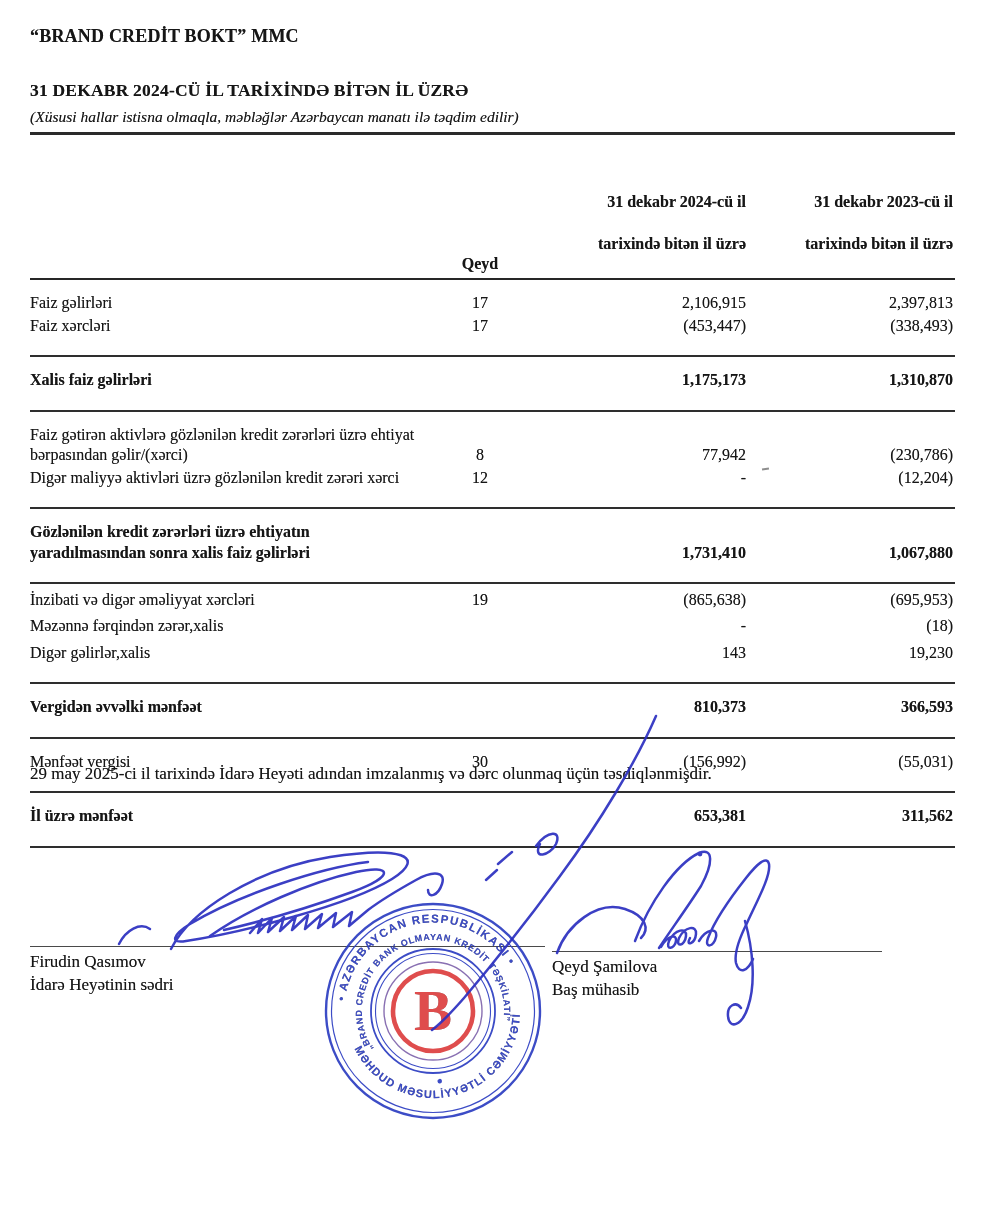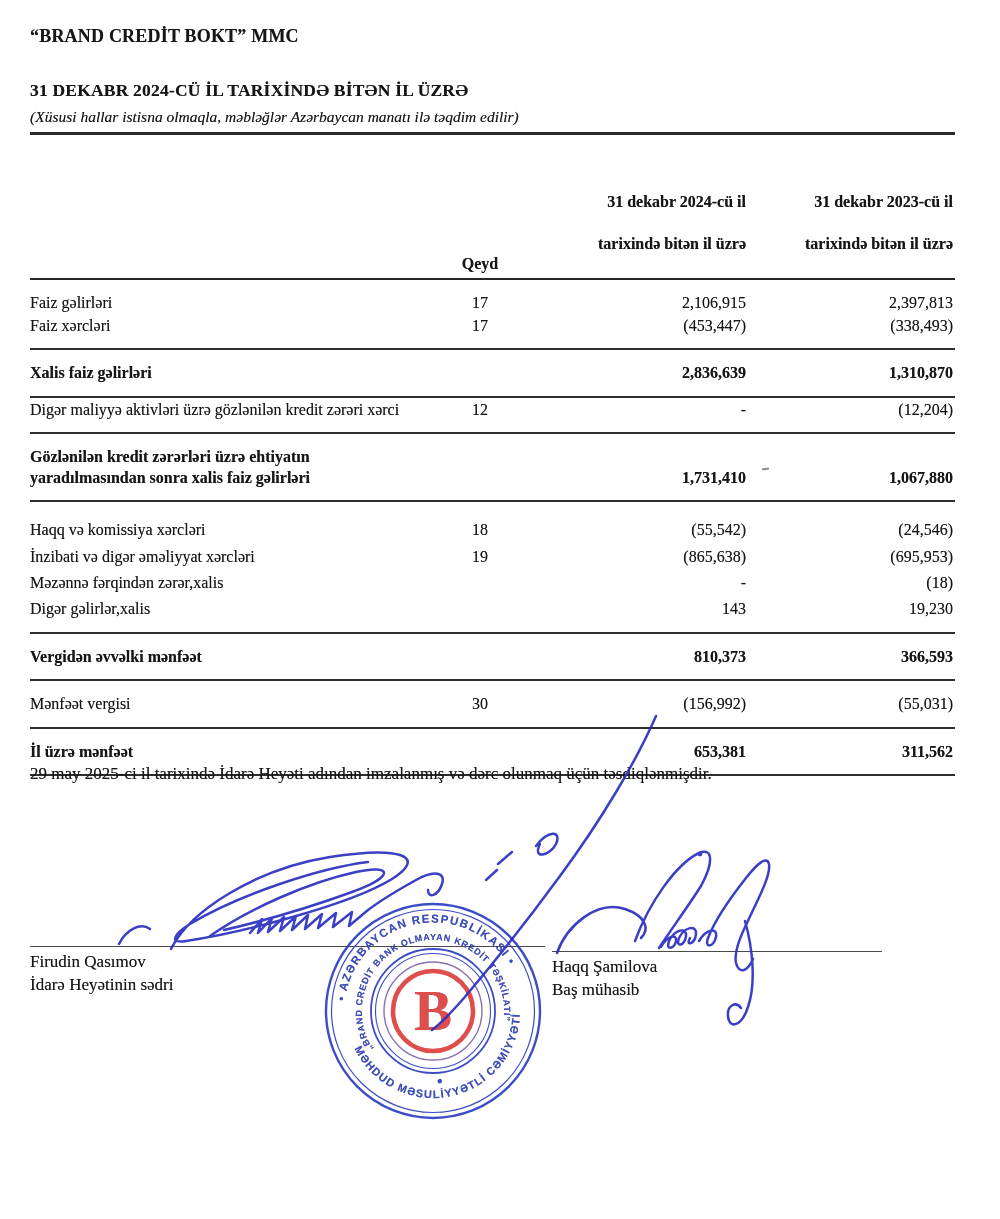--- a/index.html
+++ b/index.html
@@ -20,21 +20,21 @@
   
   .stmt{margin:36px 45px 0 30px; font-size:16px;}
   .t-head{display:flex; align-items:flex-end; border-bottom:2.5px solid #262626; padding-bottom:3px; font-weight:bold; line-height:1.3;}
   .t-row{display:flex; align-items:flex-end; line-height:1.28;justify-content:space-between;}
   .c{white-space:pre-line;}
   .c.label{width:408px; padding-right:6px;}
   .c.note{width:72px; text-align:center;}
   .c.v2024{width:230px; text-align:right; padding-right:4px;}
   .c.v2023{flex:1; text-align:right; padding-right:2px;}
   .hdrcol{text-align:center;}
-  .t-row.rule{border-bottom:2px solid #2e2e2e; padding-bottom:12px;}
+  .t-row.rule{border-bottom:2px solid #2e2e2e; padding-bottom:19px;}
   .t-row.bold{font-weight:bold;}
   .gap-xs{margin-top:2px;}
   .gap-sm{margin-top:6px;}
   .gap-md{margin-top:13px;}
   .gap-lg{margin-top:18px;}
   
   .approval{position:absolute; left:30px; top:764px; width:900px; font-size:17px; margin:0;}
   .signer{position:absolute; font-size:17px; line-height:1.35;}
   .signer .sig-line{height:0; border-top:1.6px solid #4a4a4a; margin-bottom:4px;}
   .signer.left{left:30px; top:946px; width:515px;}
@@ -79,42 +79,42 @@
         </div>
         <div class="t-row rule gap-xs">
           <div class="c label">Faiz xərcləri</div>
           <div class="c note">17</div>
           <div class="c v2024">(453,447)</div>
           <div class="c v2023">(338,493)</div>
         </div>
         <div class="t-row bold rule gap-md">
           <div class="c label">Xalis faiz gəlirləri</div>
           <div class="c note"></div>
-          <div class="c v2024">2,836,639</div>
+          <div class="c v2024">1,175,173</div>
           <div class="c v2023">1,310,870</div>
+        </div>
+        <div class="t-row gap-md">
+          <div class="c label">Faiz gətirən aktivlərə gözlənilən kredit zərərləri üzrə ehtiyat bərpasından gəlir/(xərci)</div>
+          <div class="c note">8</div>
+          <div class="c v2024">77,942</div>
+          <div class="c v2023">(230,786)</div>
         </div>
         <div class="t-row rule gap-xs">
           <div class="c label">Digər maliyyə aktivləri üzrə gözlənilən kredit zərəri xərci</div>
           <div class="c note">12</div>
           <div class="c v2024">-</div>
           <div class="c v2023">(12,204)</div>
         </div>
         <div class="t-row bold rule gap-md">
           <div class="c label">Gözlənilən kredit zərərləri üzrə ehtiyatın
  yaradılmasından sonra xalis faiz gəlirləri</div>
           <div class="c note"></div>
           <div class="c v2024">1,731,410</div>
           <div class="c v2023">1,067,880</div>
         </div>
-        <div class="t-row gap-lg">
-          <div class="c label">Haqq və komissiya xərcləri</div>
-          <div class="c note">18</div>
-          <div class="c v2024">(55,542)</div>
-          <div class="c v2023">(24,546)</div>
-        </div>
         <div class="t-row gap-sm">
           <div class="c label">İnzibati və digər əməliyyat xərcləri</div>
           <div class="c note">19</div>
           <div class="c v2024">(865,638)</div>
           <div class="c v2023">(695,953)</div>
         </div>
         <div class="t-row gap-sm">
           <div class="c label">Məzənnə fərqindən zərər,xalis</div>
           <div class="c note"></div>
           <div class="c v2024">-</div>
@@ -150,21 +150,21 @@
   <p class="approval">29 may 2025-ci il tarixində İdarə Heyəti adından imzalanmış və dərc olunmaq üçün təsdiqlənmişdir.</p>
 
   <div class="signer left">
     <div class="sig-line"></div>
     <div>Firudin Qasımov</div>
     <div>İdarə Heyətinin sədri</div>
   </div>
 
   <div class="signer right">
     <div class="sig-line"></div>
-    <div>Haqq Şamilova</div>
+    <div>Qeyd Şamilova</div>
     <div>Baş mühasib</div>
   </div>
 
   <div class="artifact"></div>
 
   <svg class="stamp-svg" width="222" height="222" viewBox="0 0 222 222" xmlns="http://www.w3.org/2000/svg">
     <g fill="none" stroke="#2e3fc2">
       <circle cx="111" cy="111" r="107" stroke-width="2.4"></circle>
       <circle cx="111" cy="111" r="101.5" stroke-width="1.2"></circle>
       <circle cx="111" cy="111" r="62" stroke-width="1.8"></circle>

